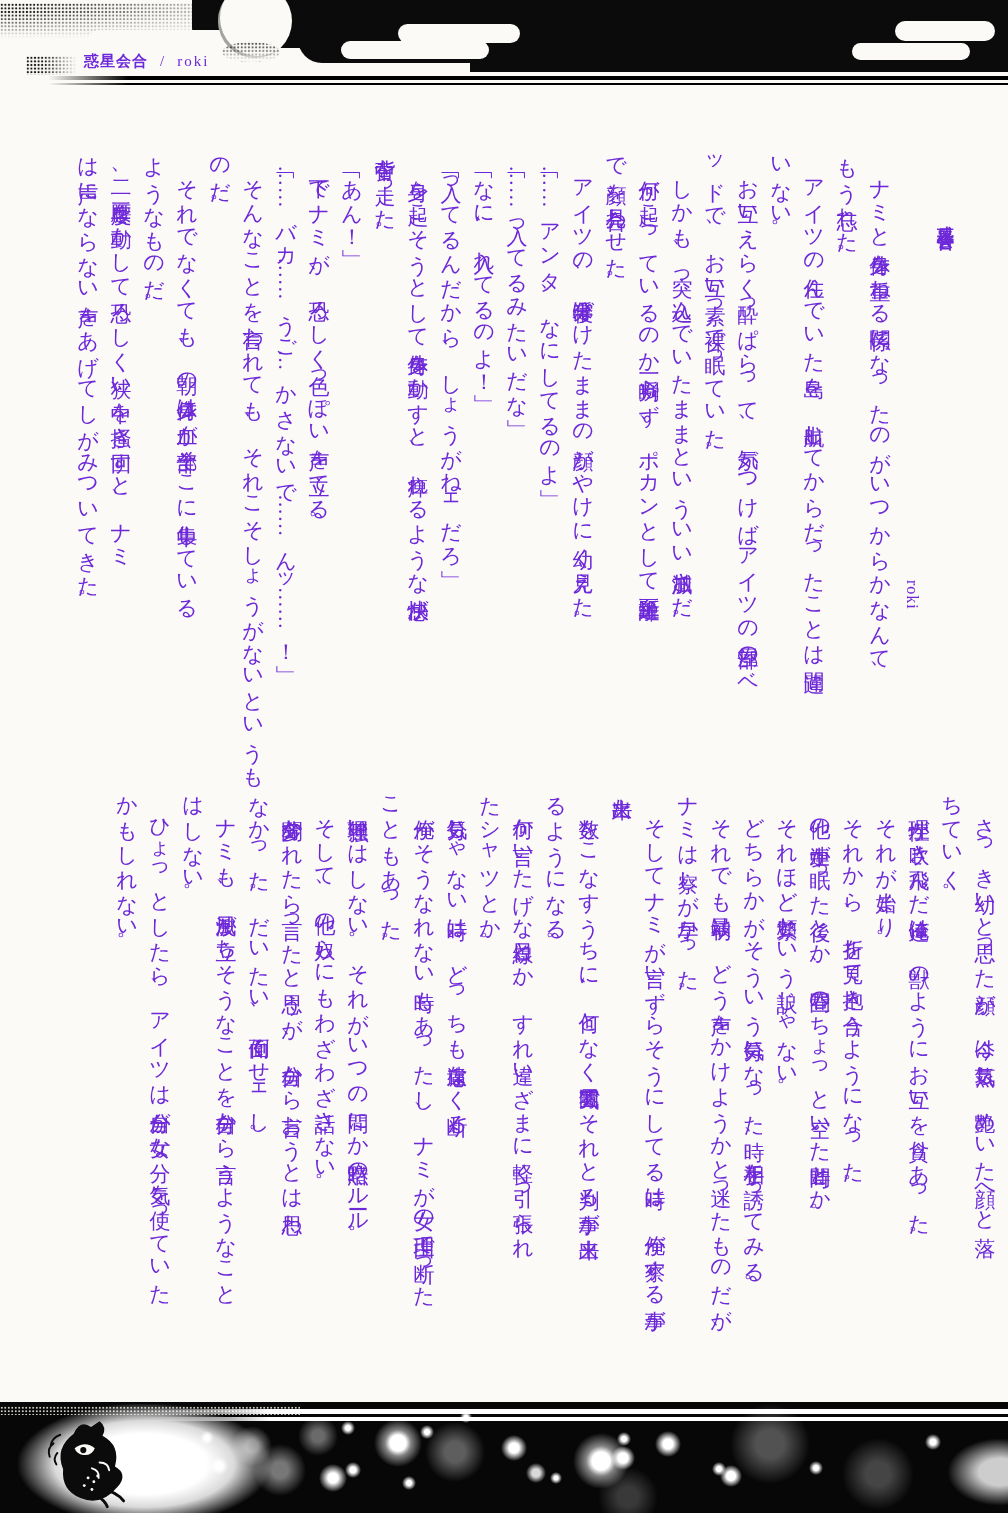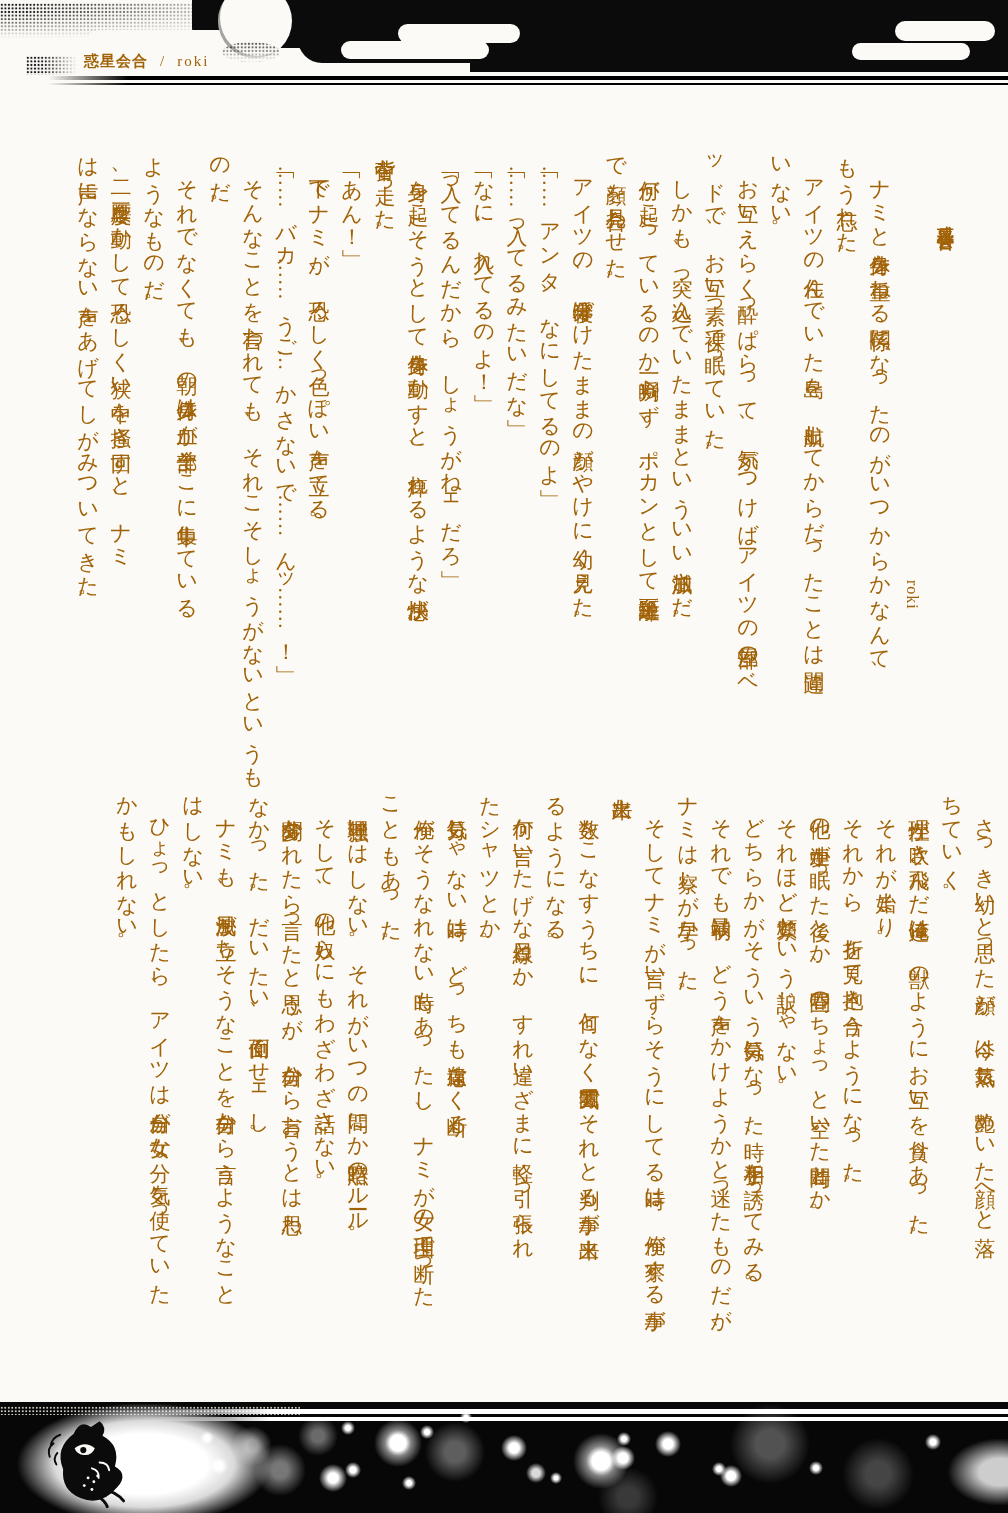--- a/index.html
+++ b/index.html
@@ -1,21 +1,21 @@
 <!DOCTYPE html>
 <html lang="ja"><head>
 <meta charset="utf-8">
 <title>惑星会合</title>
 <style>
   html,body{margin:0;padding:0;}
   body{background:#888;}
   .page{
     position:relative;width:1008px;height:1513px;margin:0 auto;
     background:#fbfaf6;overflow:hidden;
-    font-family:"Liberation Serif","DejaVu Serif",serif;color:#a16207;
+    font-family:"Liberation Serif","DejaVu Serif",serif;color:#6d28d9;
   }
   
   .header{position:absolute;left:0;top:0;width:1008px;height:95px;}
   .dots{background-image:radial-gradient(circle,#161616 1.05px,rgba(0,0,0,0) 1.45px);background-size:3.6px 3.6px;}
   .ht-top{position:absolute;left:0;top:3px;width:330px;height:37px;}
   .ht-top::after{content:"";position:absolute;inset:0;
     background:linear-gradient(100deg,rgba(251,250,246,0) 8%,#fbfaf6 80%),
                linear-gradient(to bottom,rgba(251,250,246,0) 25%,#fbfaf6 95%);}
   .band-main{position:absolute;left:298px;top:0;width:710px;height:63px;background:#0b0b0b;border-radius:0 0 0 24px;}
   .band-ext{position:absolute;left:470px;top:55px;width:538px;height:17px;background:#0b0b0b;}

